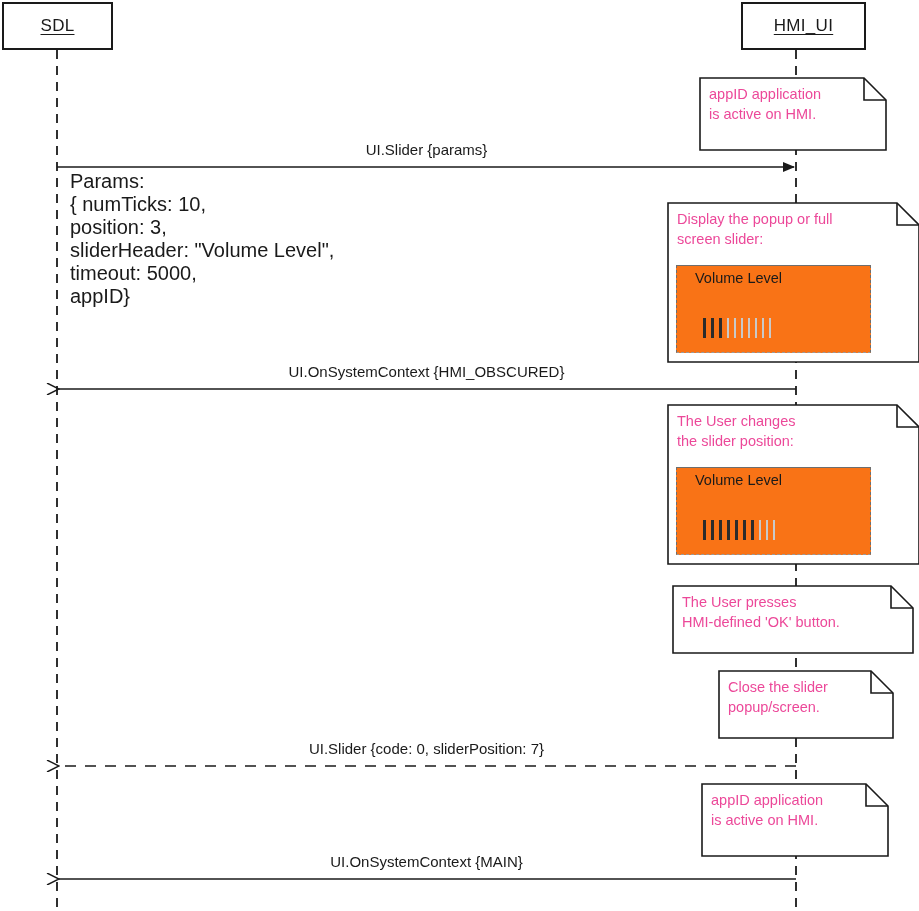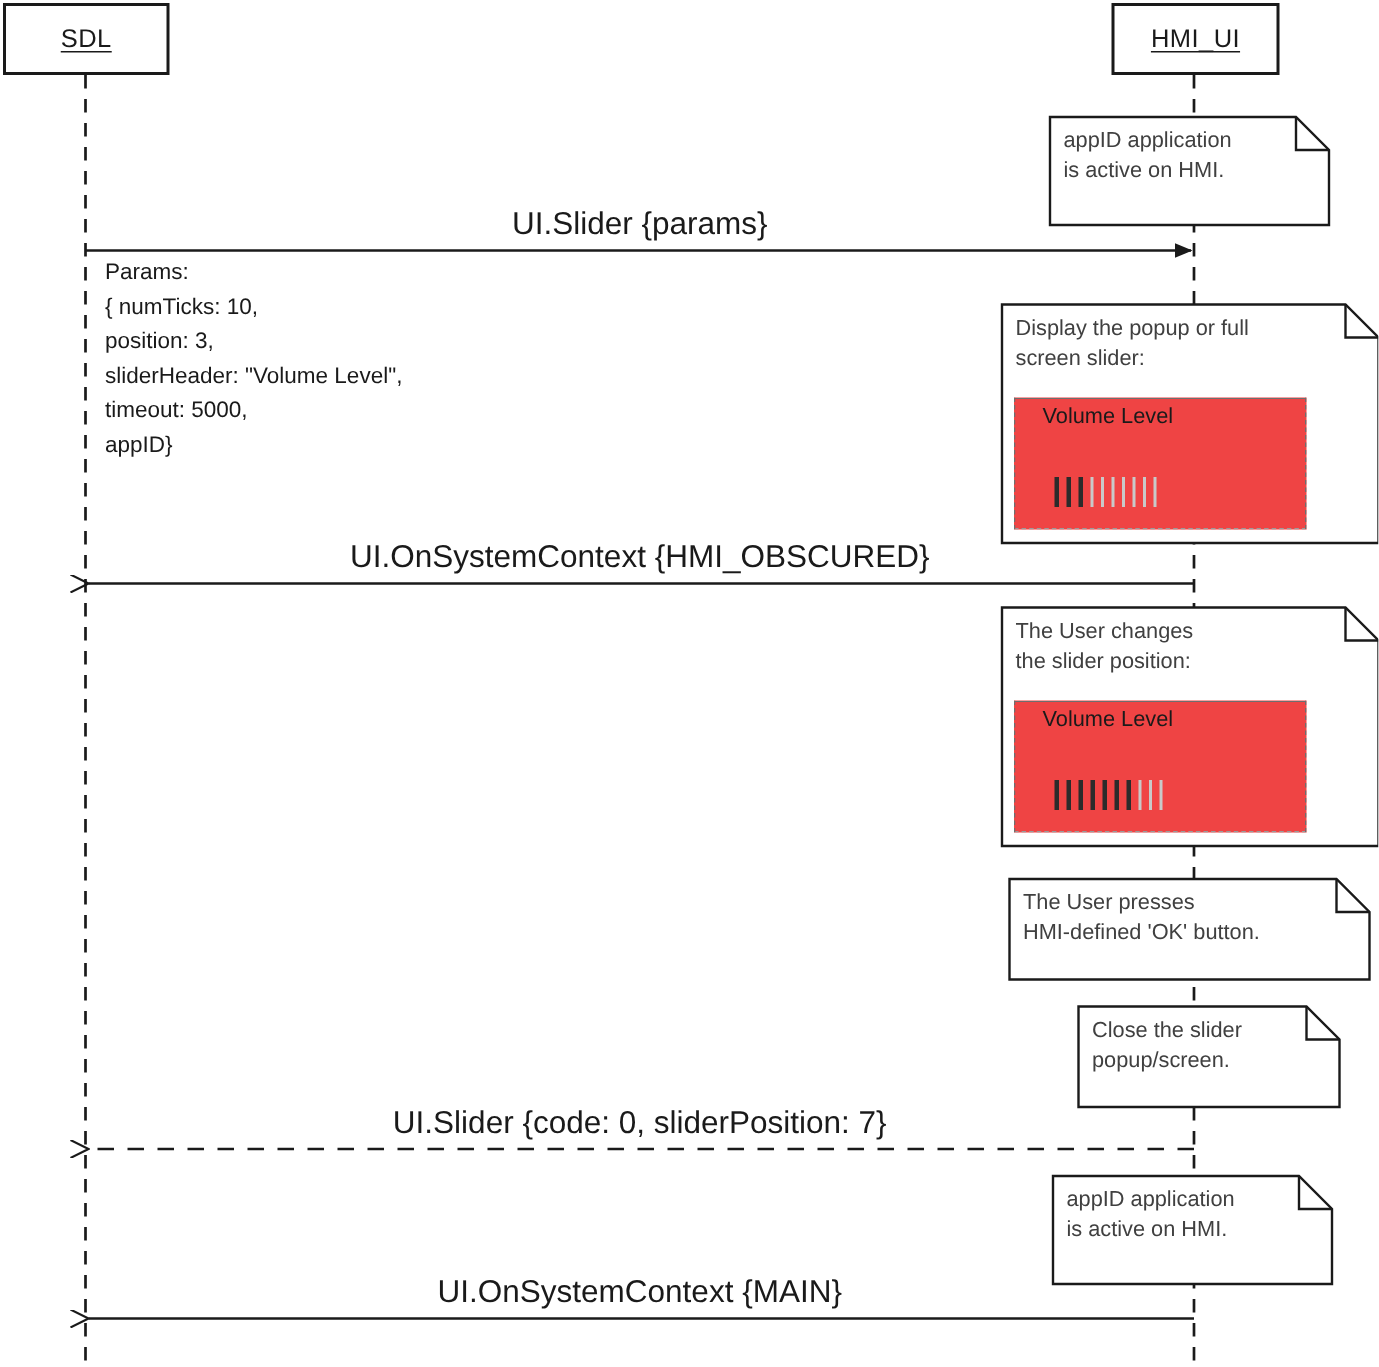--- a/index.html
+++ b/index.html
@@ -52,34 +52,34 @@
     position: absolute;
     box-sizing: border-box;
     background: #ffffff;
   }
   .note-text {
     position: absolute;
     left: 9px;
     top: 6px;
     font-size: 14.5px;
     line-height: 20px;
-    color: #404040;
+    color: #ec4899;
     white-space: pre-line;
     pointer-events: none;
   }
 
   
   .slider-widget {
     position: absolute;
     box-sizing: border-box;
     border-top: 1.5px solid #6e6e6e;
     border-left: 1.4px dashed #6e6e6e;
     border-right: 1.4px dashed #6e6e6e;
     border-bottom: 1.4px dashed #9a9a9a;
-    background: #ef4444;
+    background: #f97316;
   }
   .slider-header {
     position: absolute;
     left: 18px;
     top: 3px;
     font-size: 14.5px;
     line-height: 19px;
     color: #1a1a1a;
     white-space: nowrap;
   }
@@ -98,32 +98,32 @@
     background: #c9c9c9;
   }
   .tick.filled {
     width: 3px;
     background: #2b2b2b;
   }
 
   
   .msg-label {
     position: absolute;
-    font-size: 21px;
+    font-size: 15px;
     line-height: 18px;
     color: #1a1a1a;
     white-space: nowrap;
     text-align: center;
     transform: translateX(-50%);
   }
 
   
   .params-block {
     position: absolute;
-    font-size: 15px;
+    font-size: 20px;
     line-height: 23px;
     color: #1a1a1a;
     white-space: pre-line;
   }
 </style>
 </head>
 <body>
 
 <div id="diagram-root">
 
@@ -159,21 +159,21 @@
         <path d="M871,671 L871,693 L893,693" fill="none" stroke="#1a1a1a" stroke-width="1.6"></path>
         <path d="M702,784 L866,784 L888,806 L888,856 L702,856 Z" fill="#ffffff" stroke="#1a1a1a" stroke-width="1.6"></path>
         <path d="M866,784 L866,806 L888,806" fill="none" stroke="#1a1a1a" stroke-width="1.6"></path>
       </g>
   </svg>
 
   <div class="lifeline-box" id="lifeline-box-sdl" style="left:2px; top:2px; width:111px; height:48px;">
     <span class="lifeline-label">SDL</span>
   </div>
 
-  <div class="lifeline-box" id="lifeline-box-hmi" style="left:741px; top:2px; width:112px; height:48px;">
+  <div class="lifeline-box" id="lifeline-box-hmi" style="left:741px; top:2px; width:125px; height:48px;">
     <span class="lifeline-label">HMI_UI</span>
   </div>
 
   <div class="params-block" style="left:70px; top:170px;">Params:
 { numTicks: 10,
 position: 3,
 sliderHeader: "Volume Level",
 timeout: 5000,
 appID}</div>
 

